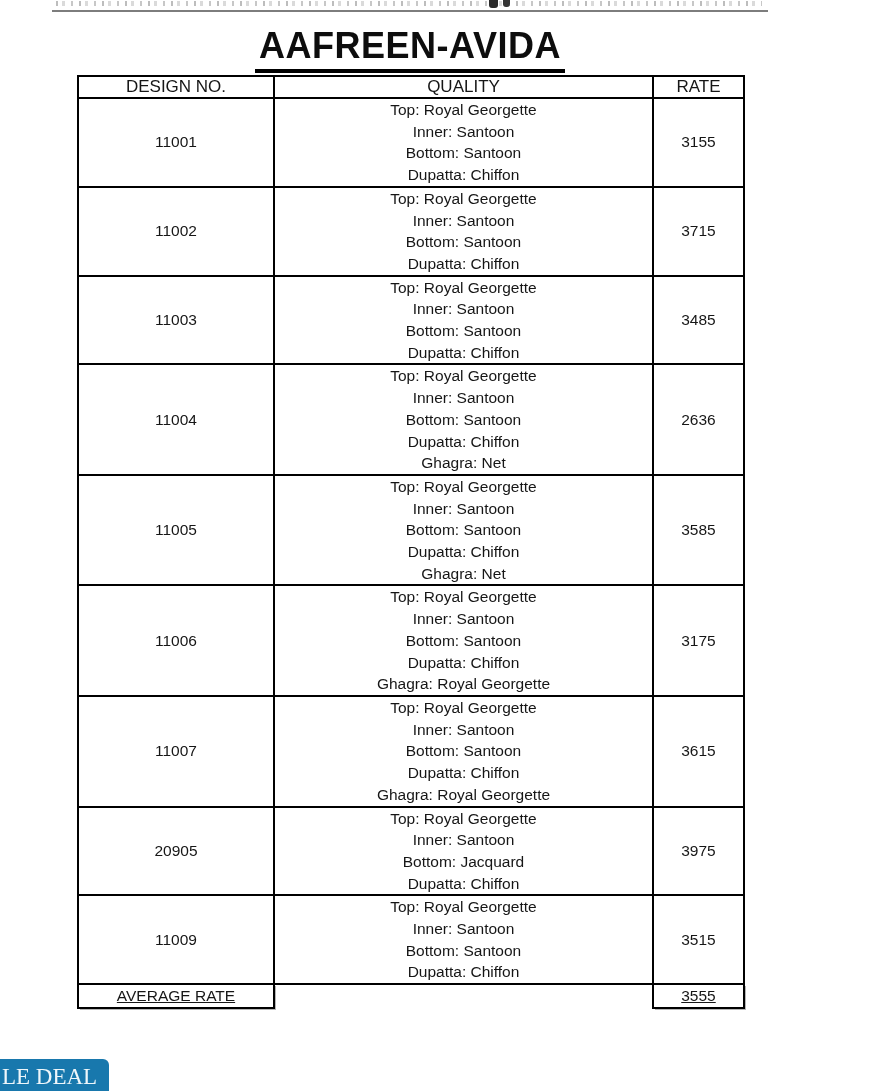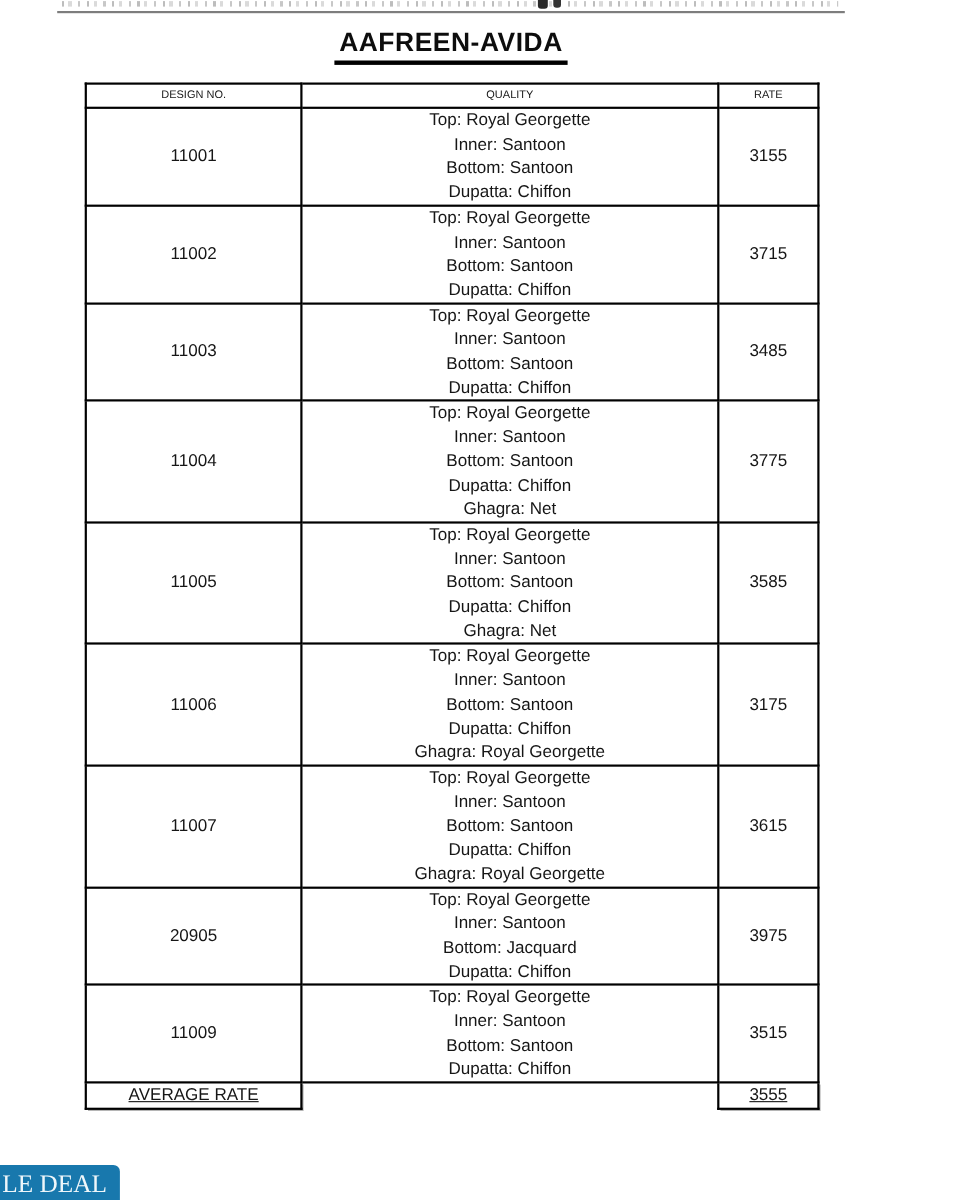--- a/index.html
+++ b/index.html
@@ -43,21 +43,21 @@
   }
 
   .title-wrap {
     position: absolute;
     top: 26px; left: 77px;
     width: 666px;
     text-align: center;
   }
   .title {
     display: inline-block;
-    font-size: 24px;
+    font-size: 36px;
     font-weight: bold;
     letter-spacing: 0.5px;
     color: #0d0d0d;
     border-bottom: 4px solid #000000;
     padding: 0 4px 3px 4px;
     line-height: 1.1;
   }
 
   table.rate-table {
     position: absolute;
@@ -75,21 +75,21 @@
   .rate-table th, .rate-table td {
     border: 2px solid #000000;
     text-align: center;
     vertical-align: middle;
     font-weight: normal;
     padding: 0;
   }
   .rate-table th {
     height: 21px;
     line-height: 20px;
-    font-size: 10px;
+    font-size: 17px;
     border-radius: 11px;
   }
   .rate-table td.c-quality {
     white-space: pre-line;
     line-height: 21.7px;
     padding: 0 6px;
     margin-top: 45px;
   }
   .rate-table tr.data-row td { height: 87px; }
 
@@ -168,21 +168,21 @@
 Dupatta: Chiffon</td>
         <td class="c-rate">3485</td>
       </tr>
       <tr class="data-row">
         <td class="c-design">11004</td>
         <td class="c-quality">Top: Royal Georgette
 Inner: Santoon
 Bottom: Santoon
 Dupatta: Chiffon
 Ghagra: Net</td>
-        <td class="c-rate">3775</td>
+        <td class="c-rate">2636</td>
       </tr>
       <tr class="data-row">
         <td class="c-design">11005</td>
         <td class="c-quality">Top: Royal Georgette
 Inner: Santoon
 Bottom: Santoon
 Dupatta: Chiffon
 Ghagra: Net</td>
         <td class="c-rate">3585</td>
       </tr>

